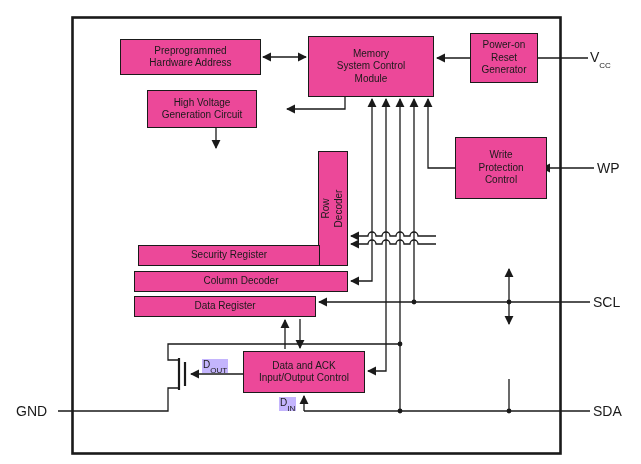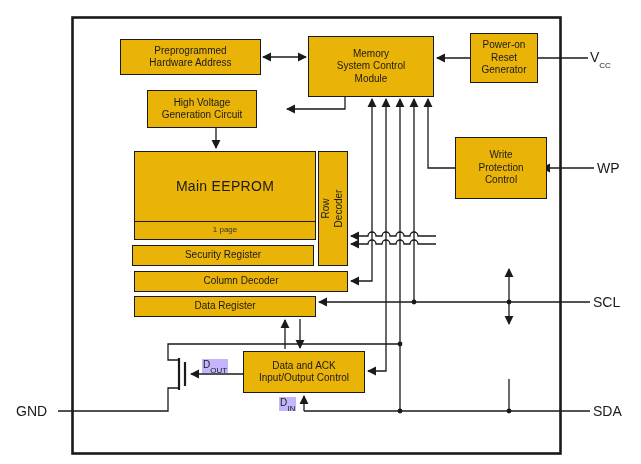--- a/index.html
+++ b/index.html
@@ -2,21 +2,21 @@
 <html><head>
 <meta charset="utf-8">
 <style>
   html,body{margin:0;padding:0;background:#fff;}
   #canvas{
     position:relative;width:641px;height:464px;background:#fff;
     font-family:"Liberation Sans", sans-serif;color:#1a1a1a;overflow:hidden;
   }
   #wires{position:absolute;left:0;top:0;z-index:1;}
   .block{
-    position:absolute;z-index:2;background:#eab308;border:1.5px solid #1a1a1a;
+    position:absolute;z-index:2;background:#ec4899;border:1.5px solid #1a1a1a;
     display:flex;align-items:center;justify-content:center;text-align:center;
     box-sizing:border-box;font-size:10px;line-height:12.5px;
   }
   .block span{white-space:pre-line;}
   .main-eeprom{flex-direction:column;padding:0;align-items:stretch;}
   .main-eeprom .main-label{
     flex:1;display:flex;align-items:center;justify-content:center;
     font-size:14px;letter-spacing:.3px;
   }
   .main-eeprom .page-strip{
@@ -103,30 +103,26 @@
     <span>Power-on
 Reset
 Generator</span>
   </div>
 
   <div class="block" style="left:147px;top:90px;width:110px;height:38px">
     <span>High Voltage
 Generation Circuit</span>
   </div>
 
-  <div class="block main-eeprom" style="left:134px;top:151px;width:182px;height:89px">
-    <div class="main-label">Main EEPROM</div>
-    <div class="page-strip">1 page</div>
-  </div>
 
   <div class="block" style="left:318px;top:151px;width:30px;height:115px">
     <span class="vlabel">Row Decoder</span>
   </div>
 
-  <div class="block" style="left:132px;top:245px;width:182px;height:21px">
+  <div class="block" style="left:138px;top:245px;width:182px;height:21px">
     <span>Security Register</span>
   </div>
 
   <div class="block" style="left:134px;top:271px;width:214px;height:21px">
     <span>Column Decoder</span>
   </div>
 
   <div class="block" style="left:134px;top:296px;width:182px;height:21px">
     <span>Data Register</span>
   </div>

